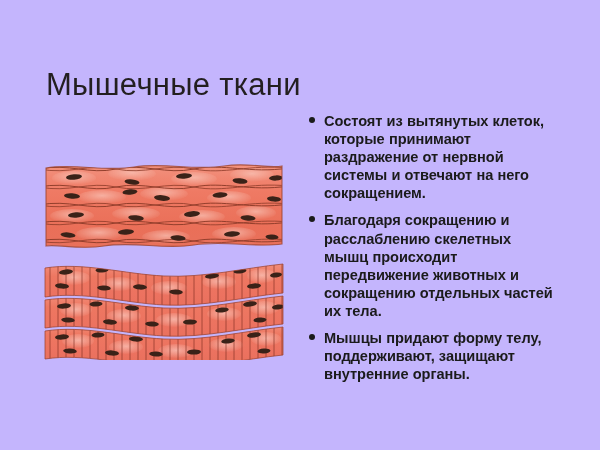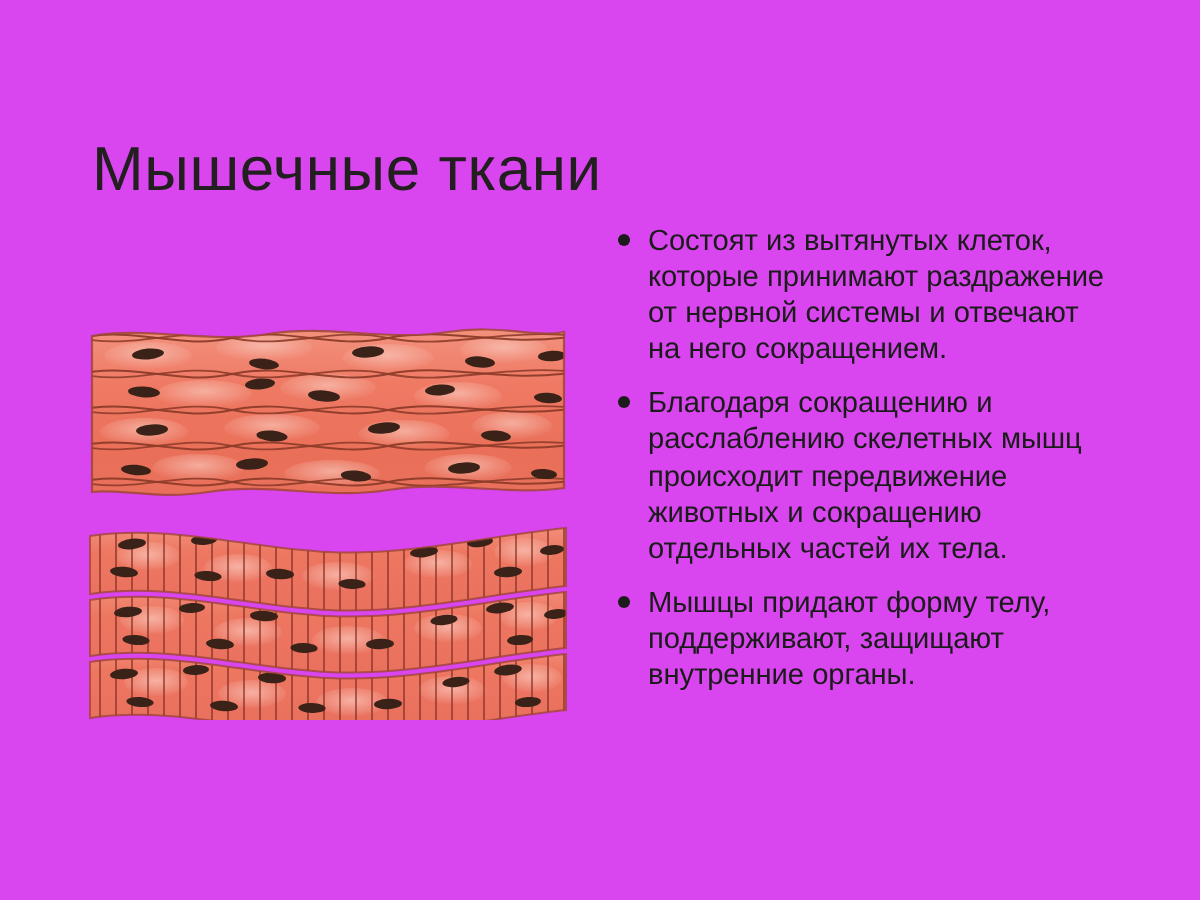--- a/index.html
+++ b/index.html
@@ -13,21 +13,21 @@
     height: 450px;
     position: relative;
     overflow: hidden;
     font-family: "Liberation Sans", "DejaVu Sans", sans-serif;
     -webkit-font-smoothing: antialiased;
   }
 
   #slide {
     position: absolute;
     inset: 0;
-    background: #d946ef;
+    background: #c4b5fd;
   }
 
   
   #slide-title {
     position: absolute;
     left: 46px;
     top: 46px;
     width: 420px;
     font-size: 31px;
     line-height: 36px;
@@ -72,21 +72,21 @@
     left: 306px;
     top: 112px;
     width: 250px;
   }
   .bullet-item {
     position: relative;
     padding-left: 18px;
     margin-bottom: 9px;
     font-size: 14.6px;
     line-height: 18.1px;
-    font-weight: 400;
+    font-weight: 700;
     color: #1b1b1b;
     letter-spacing: -0.05px;
     word-spacing: 0.2px;
   }
   .bullet-item:last-child { margin-bottom: 0; }
   .bullet-marker {
     position: absolute;
     left: 3px;
     top: 5px;
     width: 6px;

